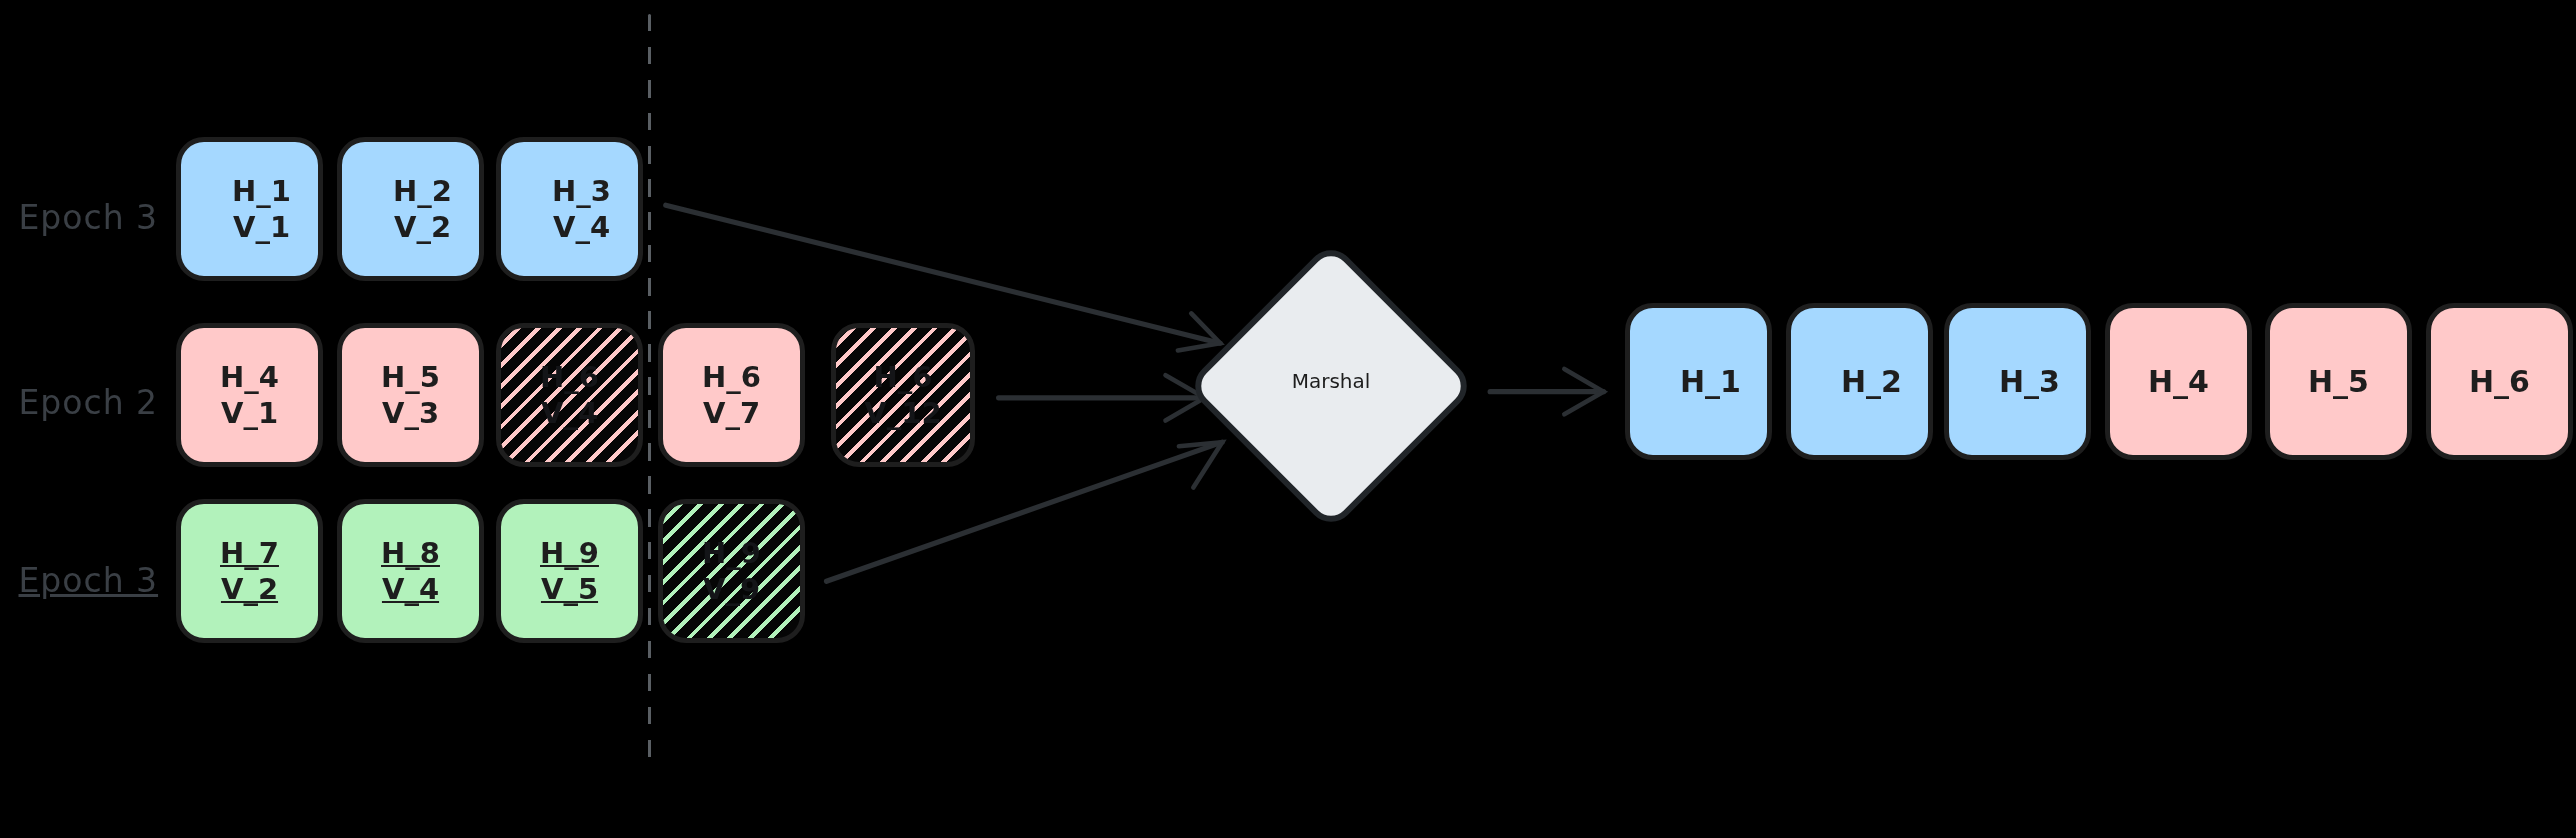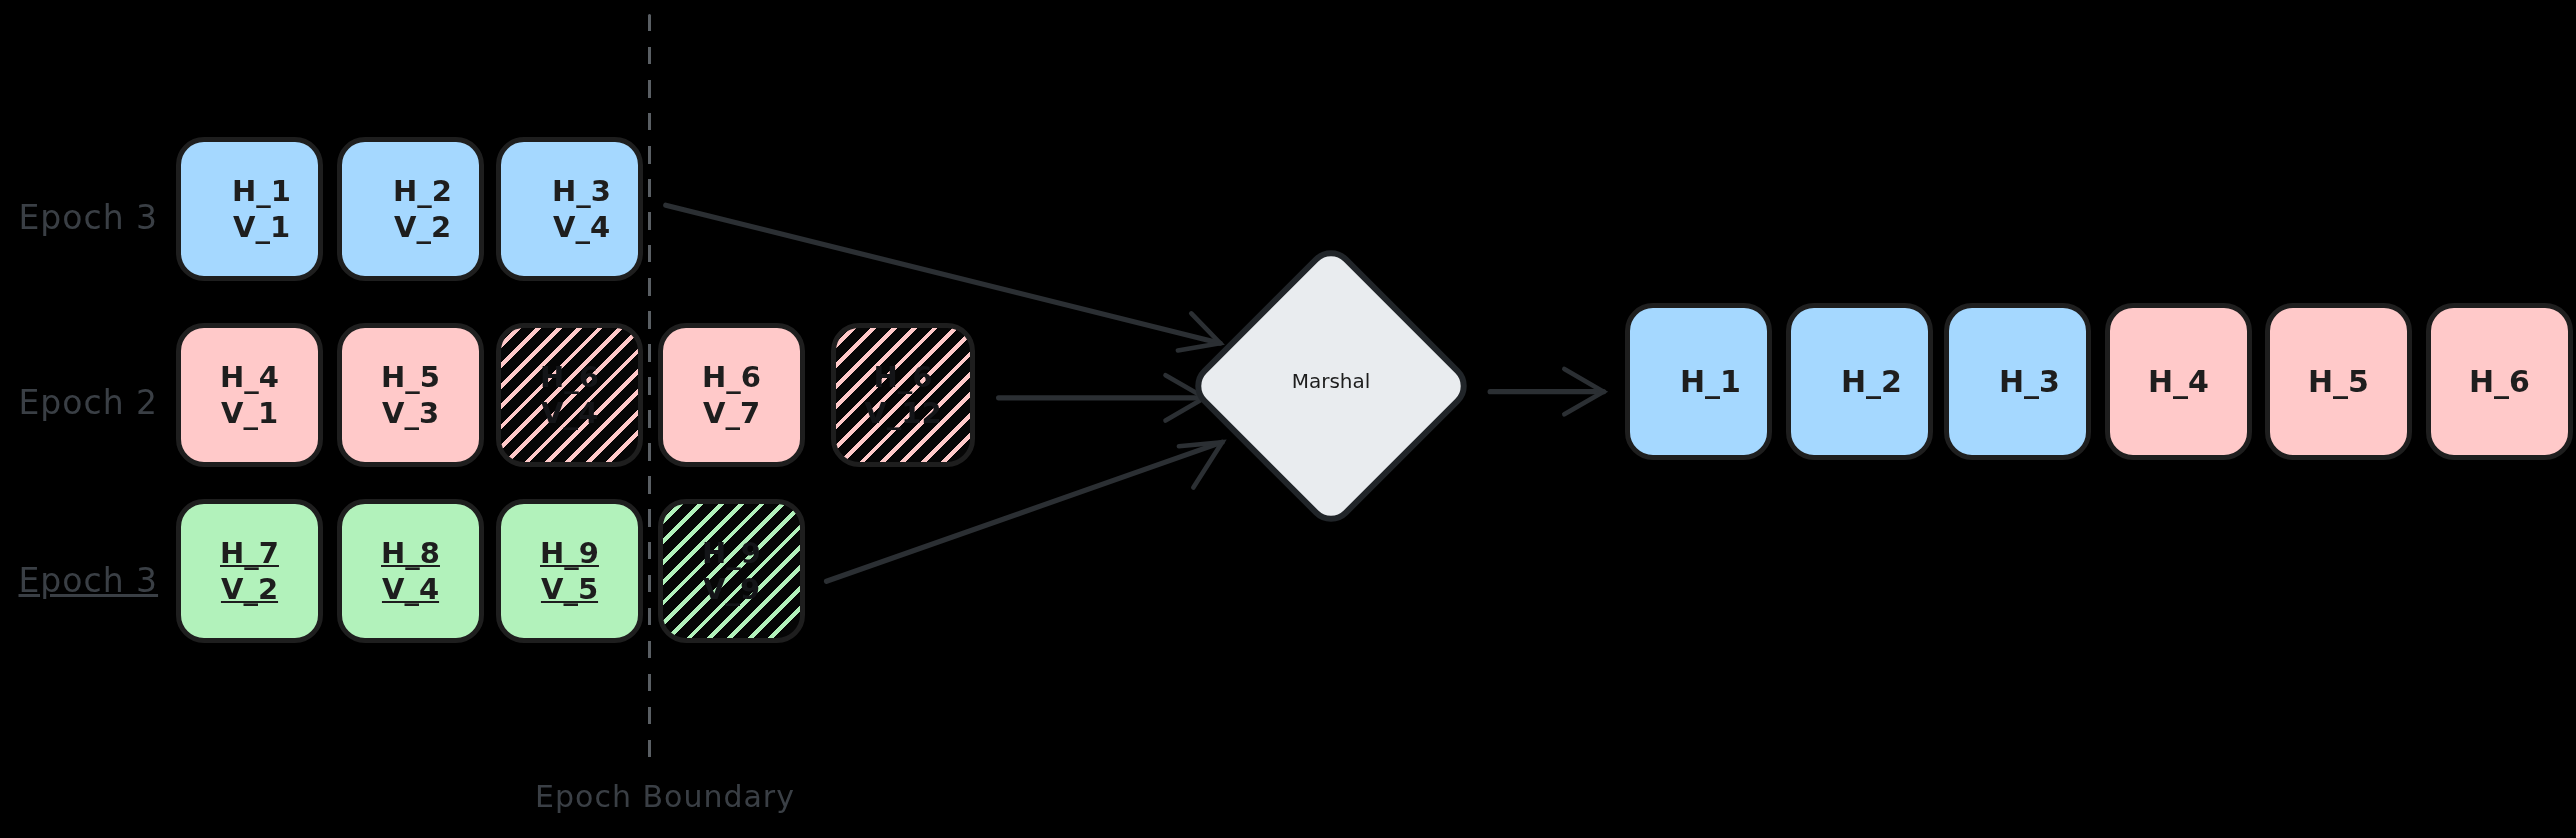--- a/index.html
+++ b/index.html
@@ -92,21 +92,20 @@
     <path class="ah" d="M2312,608 L2368,666 L2286,680"></path>
     <line x1="1938" y1="772" x2="2338" y2="772"></line>
     <path class="ah" d="M2262,728 L2338,772 L2262,816"></path>
     <line x1="1604" y1="1128" x2="2372" y2="858"></line>
     <path class="ah" d="M2288,866 L2372,858 L2316,946"></path>
     <line x1="2892" y1="760" x2="3112" y2="760"></line>
     <path class="ah" d="M3036,716 L3112,760 L3036,804"></path>
   </svg>
 
   <div class="boundary-line"></div>
-  <div class="boundary-label">Epoch Boundary</div>
 
   <div class="epoch-label" style="top:198px;">Epoch 3</div>
   <div class="epoch-label" style="top:383px;text-align:center;">Epoch 2</div>
   <div class="epoch-label" style="top:561px;text-decoration:underline;">Epoch 3</div>
 
   <div class="box c-blue" style="left:176px;top:137px;">
     <span>H_1</span>
     <span>V_1</span>
   </div>
   <div class="box c-blue" style="left:337px;top:137px;">

